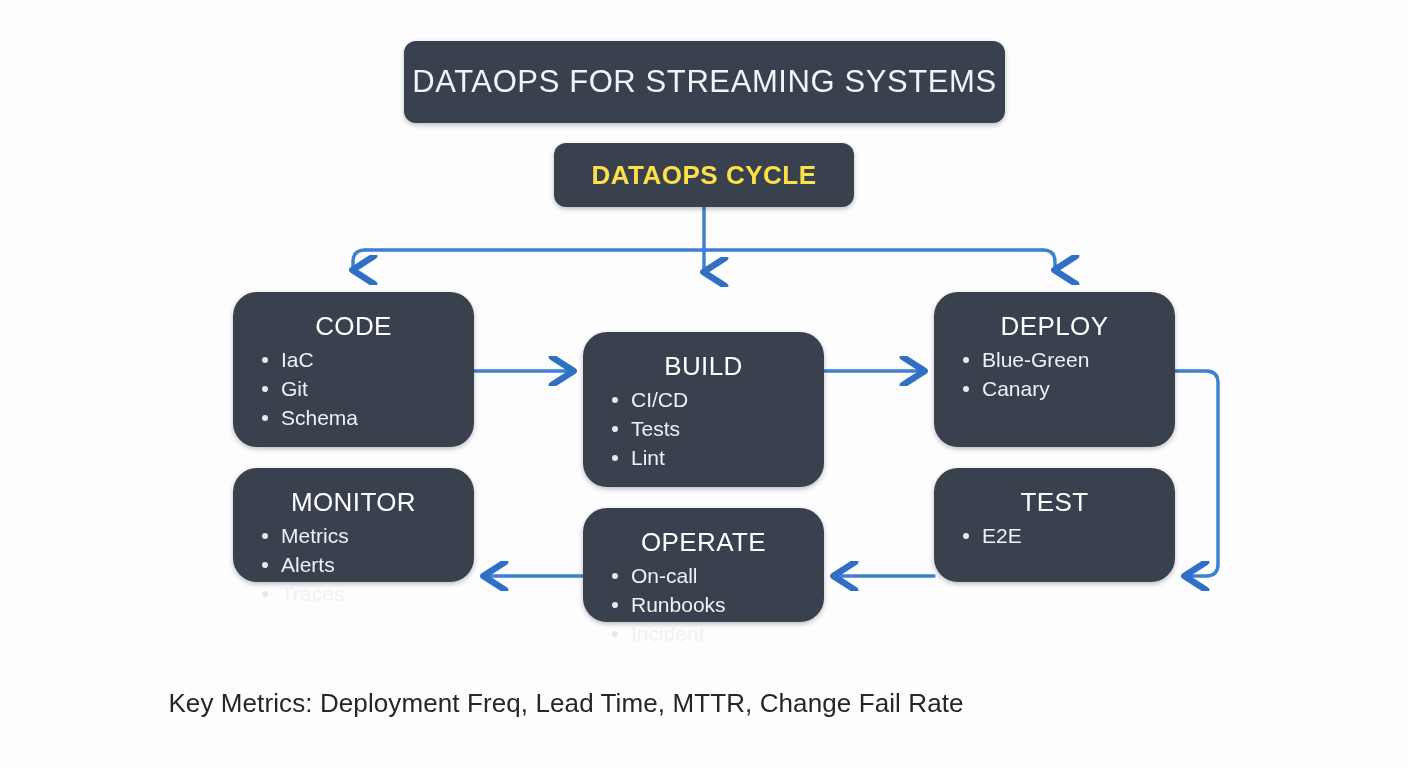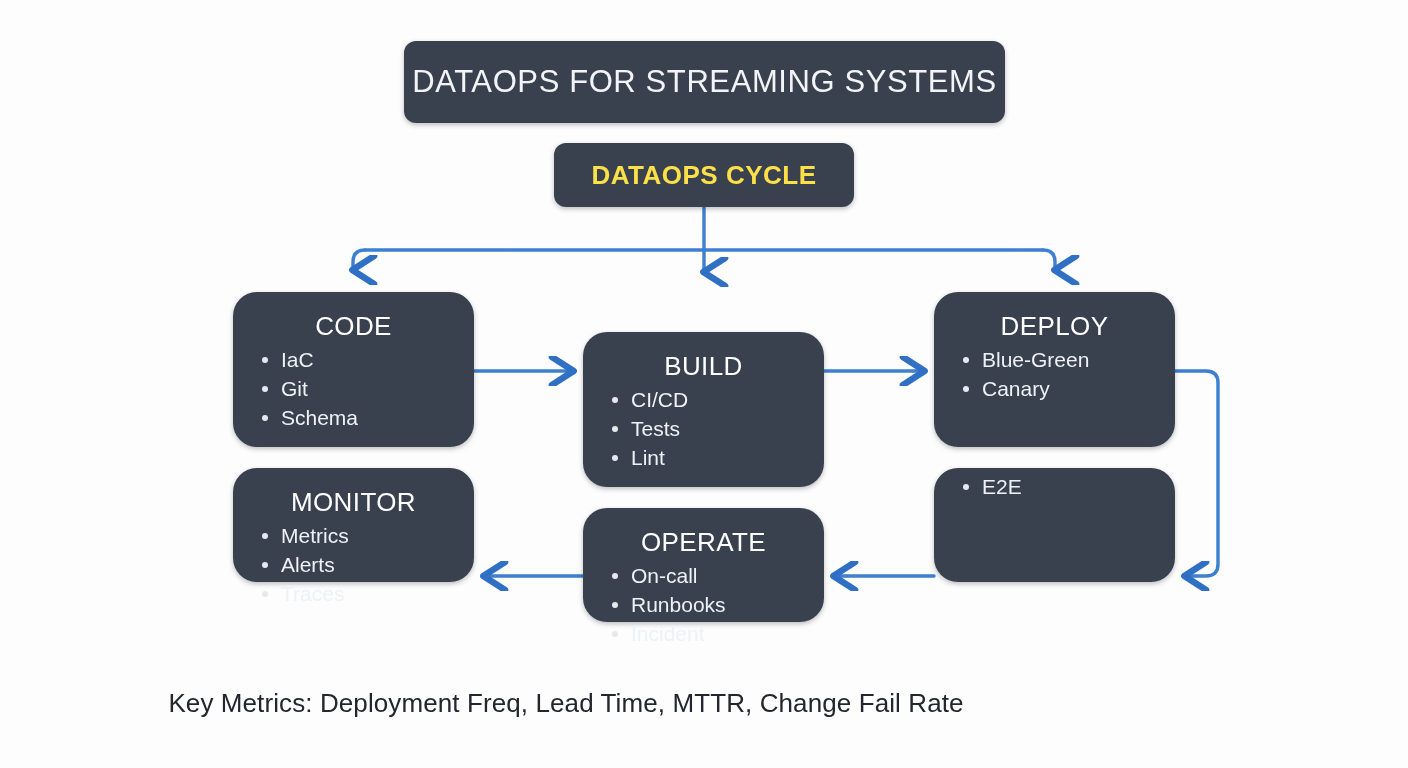--- a/index.html
+++ b/index.html
@@ -183,20 +183,21 @@
   <div class="node stage-box row-bottom col-mid">
     <span class="node-title">OPERATE</span>
     <ul class="bullets">
       <li>On-call</li>
       <li>Runbooks</li>
       <li>Incident</li>
     </ul>
   </div>
 
   <div class="node stage-box row-bottom col-right">
+    <span class="node-title">TEST</span>
     <ul class="bullets">
       <li>E2E</li>
     </ul>
   </div>
 
   <div id="footer-caption">Key Metrics: Deployment Freq, Lead Time, MTTR, Change Fail Rate</div>
 
 </div>
 
 </body></html>

